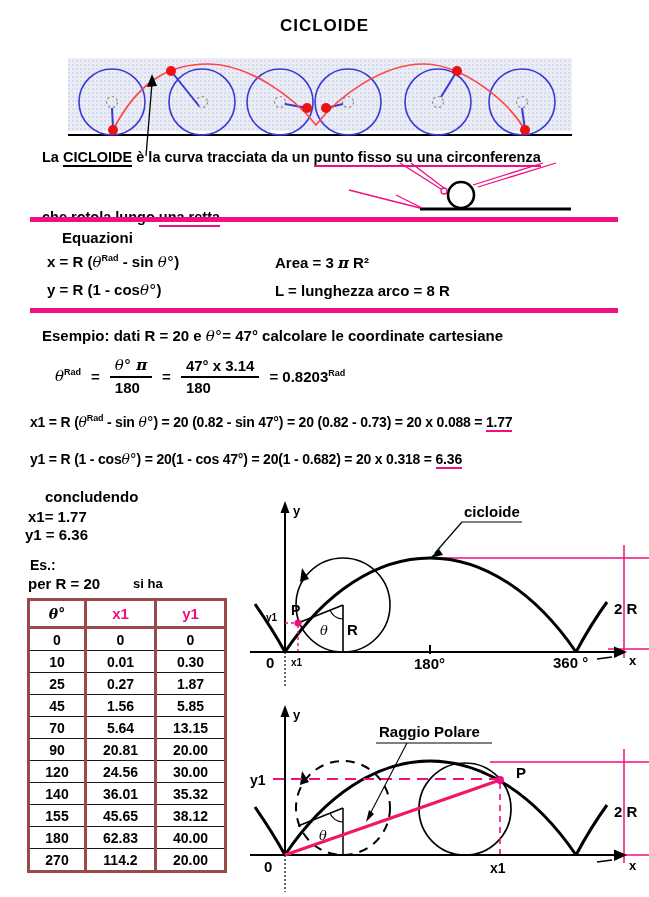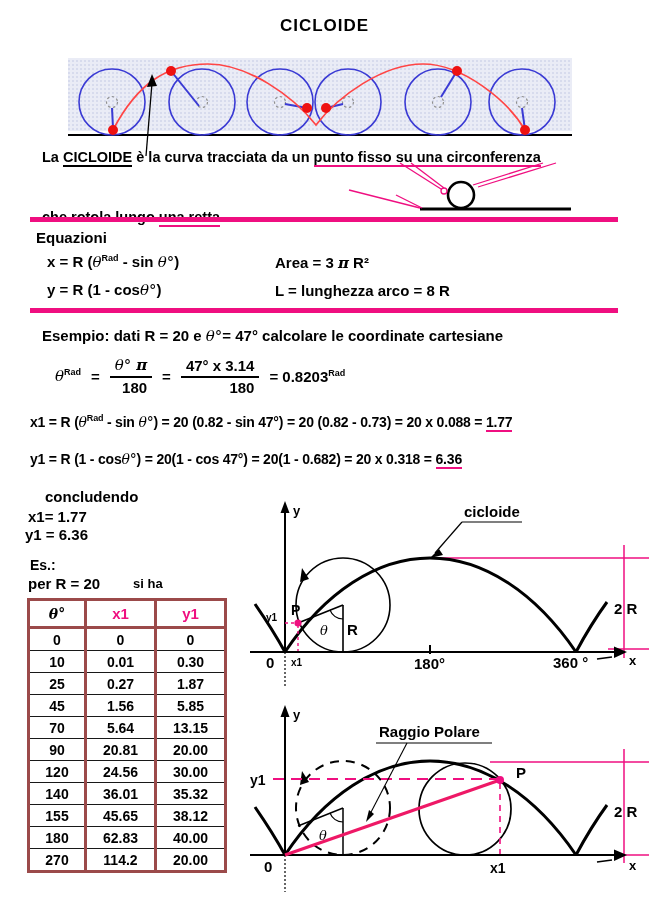--- a/index.html
+++ b/index.html
@@ -13,21 +13,21 @@
   .th{font-family:"DejaVu Serif",serif;font-style:italic;font-weight:normal;}
   .pi{font-family:"DejaVu Serif",serif;font-style:italic;font-weight:bold;}
   sup{font-size:9px;font-weight:bold;}
   .mag{color:#ef0f80;}
   .redtx{color:#e33030;}
   .ulb{border-bottom:2px solid #000;}
   .ulm{border-bottom:2px solid #ef0f80;}
   .resul{border-bottom:2px solid #ef0f80;}
   .bar{background:#ef0f80;height:5px;}
   .conv{display:flex;align-items:center;gap:10px;font-size:15px;font-weight:bold;}
-  .frac{display:inline-block;text-align:right;vertical-align:middle;}
+  .frac{display:inline-block;text-align:left;vertical-align:middle;}
   .frac .num{display:block;padding:0 5px 2px;}
   .frac .den{display:block;border-top:2px solid #000;padding:1px 5px 0;}
   table.vals{border-collapse:collapse;border:3px solid #9b4a4a;background:#fff;}
   table.vals th{border-left:3px solid #9b4a4a;border-bottom:3px solid #9b4a4a;
                 font-size:15px;height:23px;text-align:center;}
   table.vals td{border-left:3px solid #9b4a4a;border-top:1px solid #181818;
                 font-weight:bold;font-size:14px;height:19px;text-align:center;}
   table.vals tr > *:first-child{border-left:none;}
   table.vals tbody tr:first-child td{border-top:none;}
   svg text{font-family:"Liberation Sans",sans-serif;}
@@ -102,21 +102,21 @@
       <circle cx="444" cy="135" r="3"></circle>
       <line x1="556" y1="107" x2="478" y2="131"></line>
       <line x1="543" y1="107" x2="473" y2="129"></line>
       <line x1="349" y1="134" x2="420" y2="152"></line>
       <line x1="396" y1="139" x2="422" y2="152"></line>
     </g>
   </svg>
 
   <div class="abs bar" style="left:30px;top:217px;width:588px;"></div>
 
-  <div class="abs b fs15" style="left:36px;top:229px;">Equazioni</div>
+  <div class="abs b fs15" style="left:62px;top:229px;">Equazioni</div>
   <div class="abs b fs15" style="left:47px;top:253px;">
     <span>x = R (</span><span class="th">θ</span><sup>Rad</sup><span> - sin </span><span class="th">θ°</span><span>)</span>
   </div>
   <div class="abs b fs15" style="left:275px;top:254px;">
     <span>Area = 3  </span><span class="pi">π</span><span>  R²</span>
   </div>
   <div class="abs b fs15" style="left:47px;top:281px;">
     <span>y = R (1 - cos</span><span class="th">θ°</span><span>)</span>
   </div>
   <div class="abs b fs15" style="left:275px;top:282px;">L = lunghezza arco = 8 R</div>

